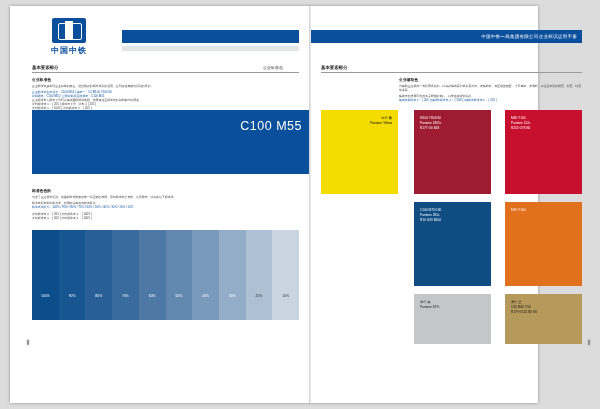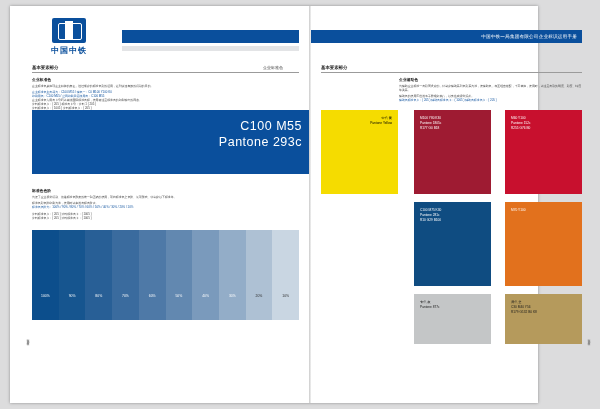--- a/index.html
+++ b/index.html
@@ -71,21 +71,20 @@
     <div class="tiny" style="position:absolute;left:22px;top:78px;width:267px;">企业标准色是体现企业精神的象征，通过规定的标准色彩的运用，达到快速有效的识别的目的。</div>
     <div class="tiny-blue" style="position:absolute;left:22px;top:84px;width:267px;">企业标准色主色调为：C100 M55 / 辅色一：C0 M100 Y100 K0</div>
     <div class="tiny-blue" style="position:absolute;left:22px;top:88px;width:267px;">印刷用色：C100 M55 / 丝网印刷及喷绘用色：C100 M55</div>
     <div class="tiny" style="position:absolute;left:22px;top:92px;width:267px;">企业标准色专用色卡号码请参照国际标准色标，使用需注意标准色的印刷输出的网点。</div>
     <div class="tiny" style="position:absolute;left:22px;top:96px;width:140px;">涂料标准色卡：( 205 ) 标准色卡号：涂料 1 ( 205 )</div>
     <div class="tiny" style="position:absolute;left:22px;top:100px;width:140px;">涂料标准色卡：( 1005 )  涂料标准色卡：( 205 )</div>
 
     <div class="main-block">
       <div class="txt">
         <div>C100  M55</div>
-        <div>Pantone 293c</div>
       </div>
     </div>
 
     <div class="sec-label" style="left:22px;top:182px;font-size:3.8px;">标准色色阶</div>
     <div class="tiny" style="position:absolute;left:22px;top:189px;width:267px;">为便于企业视觉识别、传递标准色形象的统一和正确的使用，现将标准色之色阶、展现形式、特制定以下标准等。</div>
     <div class="tiny" style="position:absolute;left:22px;top:195px;width:267px;">标准色彩色阶印刷为准，使用时请参照色标色阶表。</div>
     <div class="tiny-blue" style="position:absolute;left:22px;top:199px;width:267px;">标准色色阶为：100% / 90% / 80% / 70% / 60% / 50% / 40% / 30% / 20% / 10%</div>
     <div class="tiny" style="position:absolute;left:22px;top:206px;width:160px;">涂料标准色卡：( 205 )     涂料标准色卡：( 1005 )</div>
     <div class="tiny" style="position:absolute;left:22px;top:210px;width:160px;">涂料标准色卡：( 205 )     涂料标准色卡：( 1005 )</div>
 

